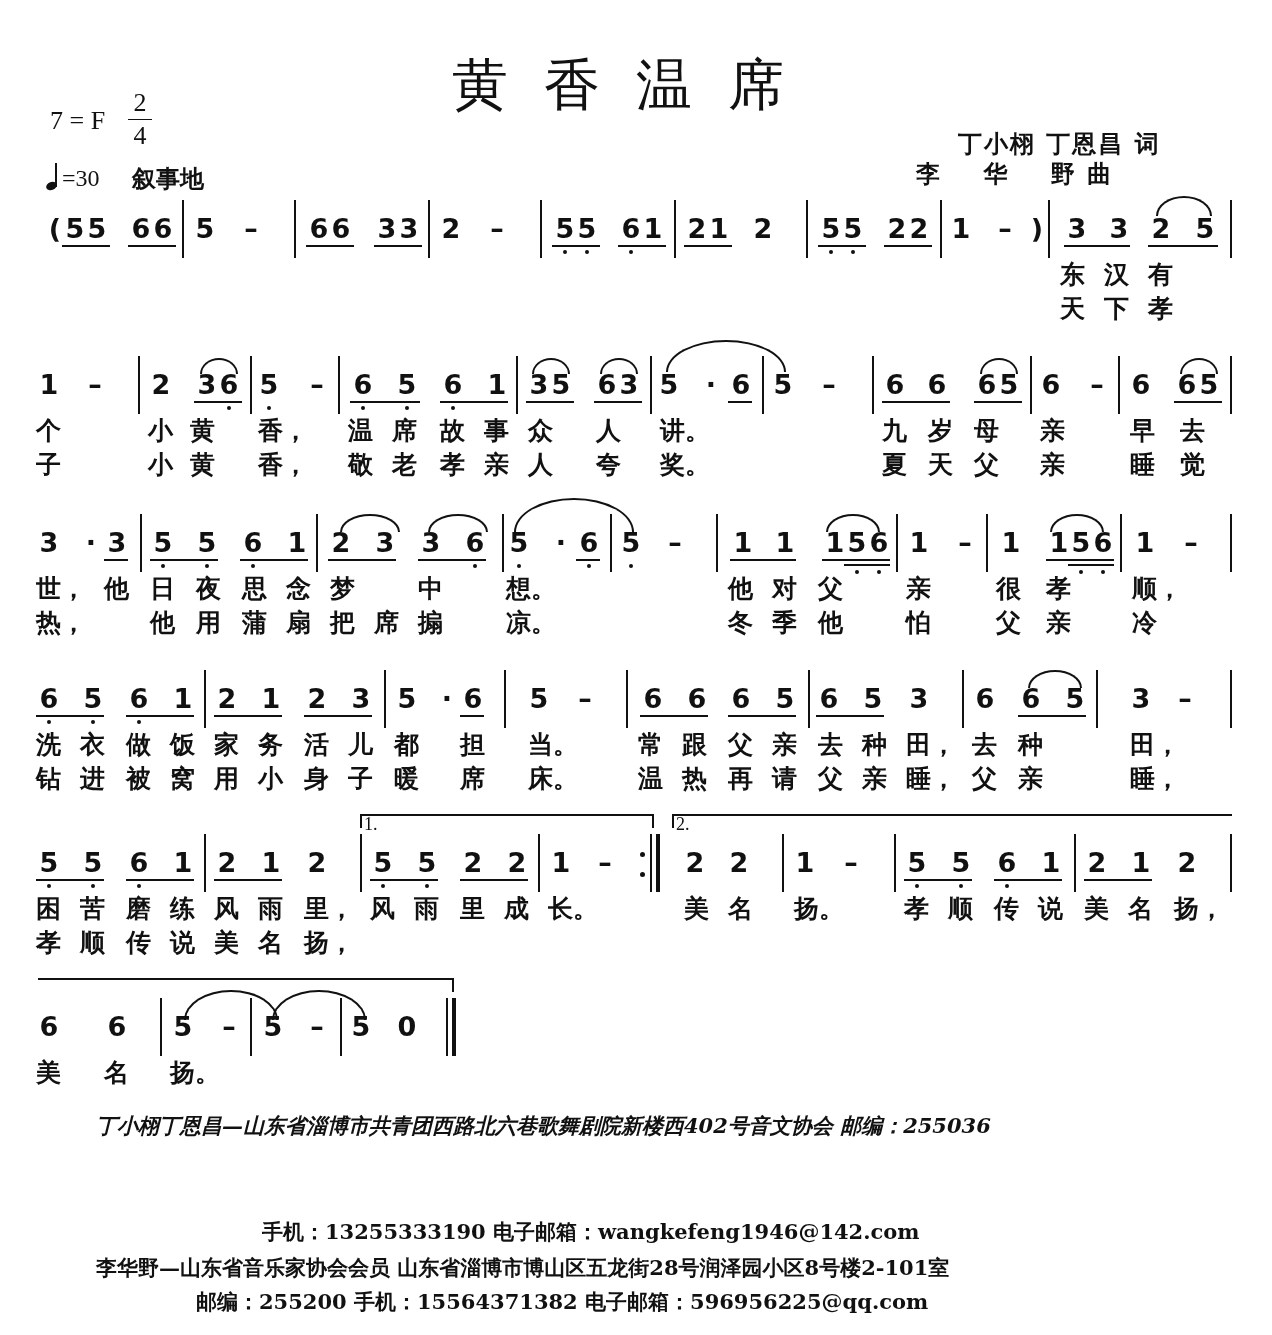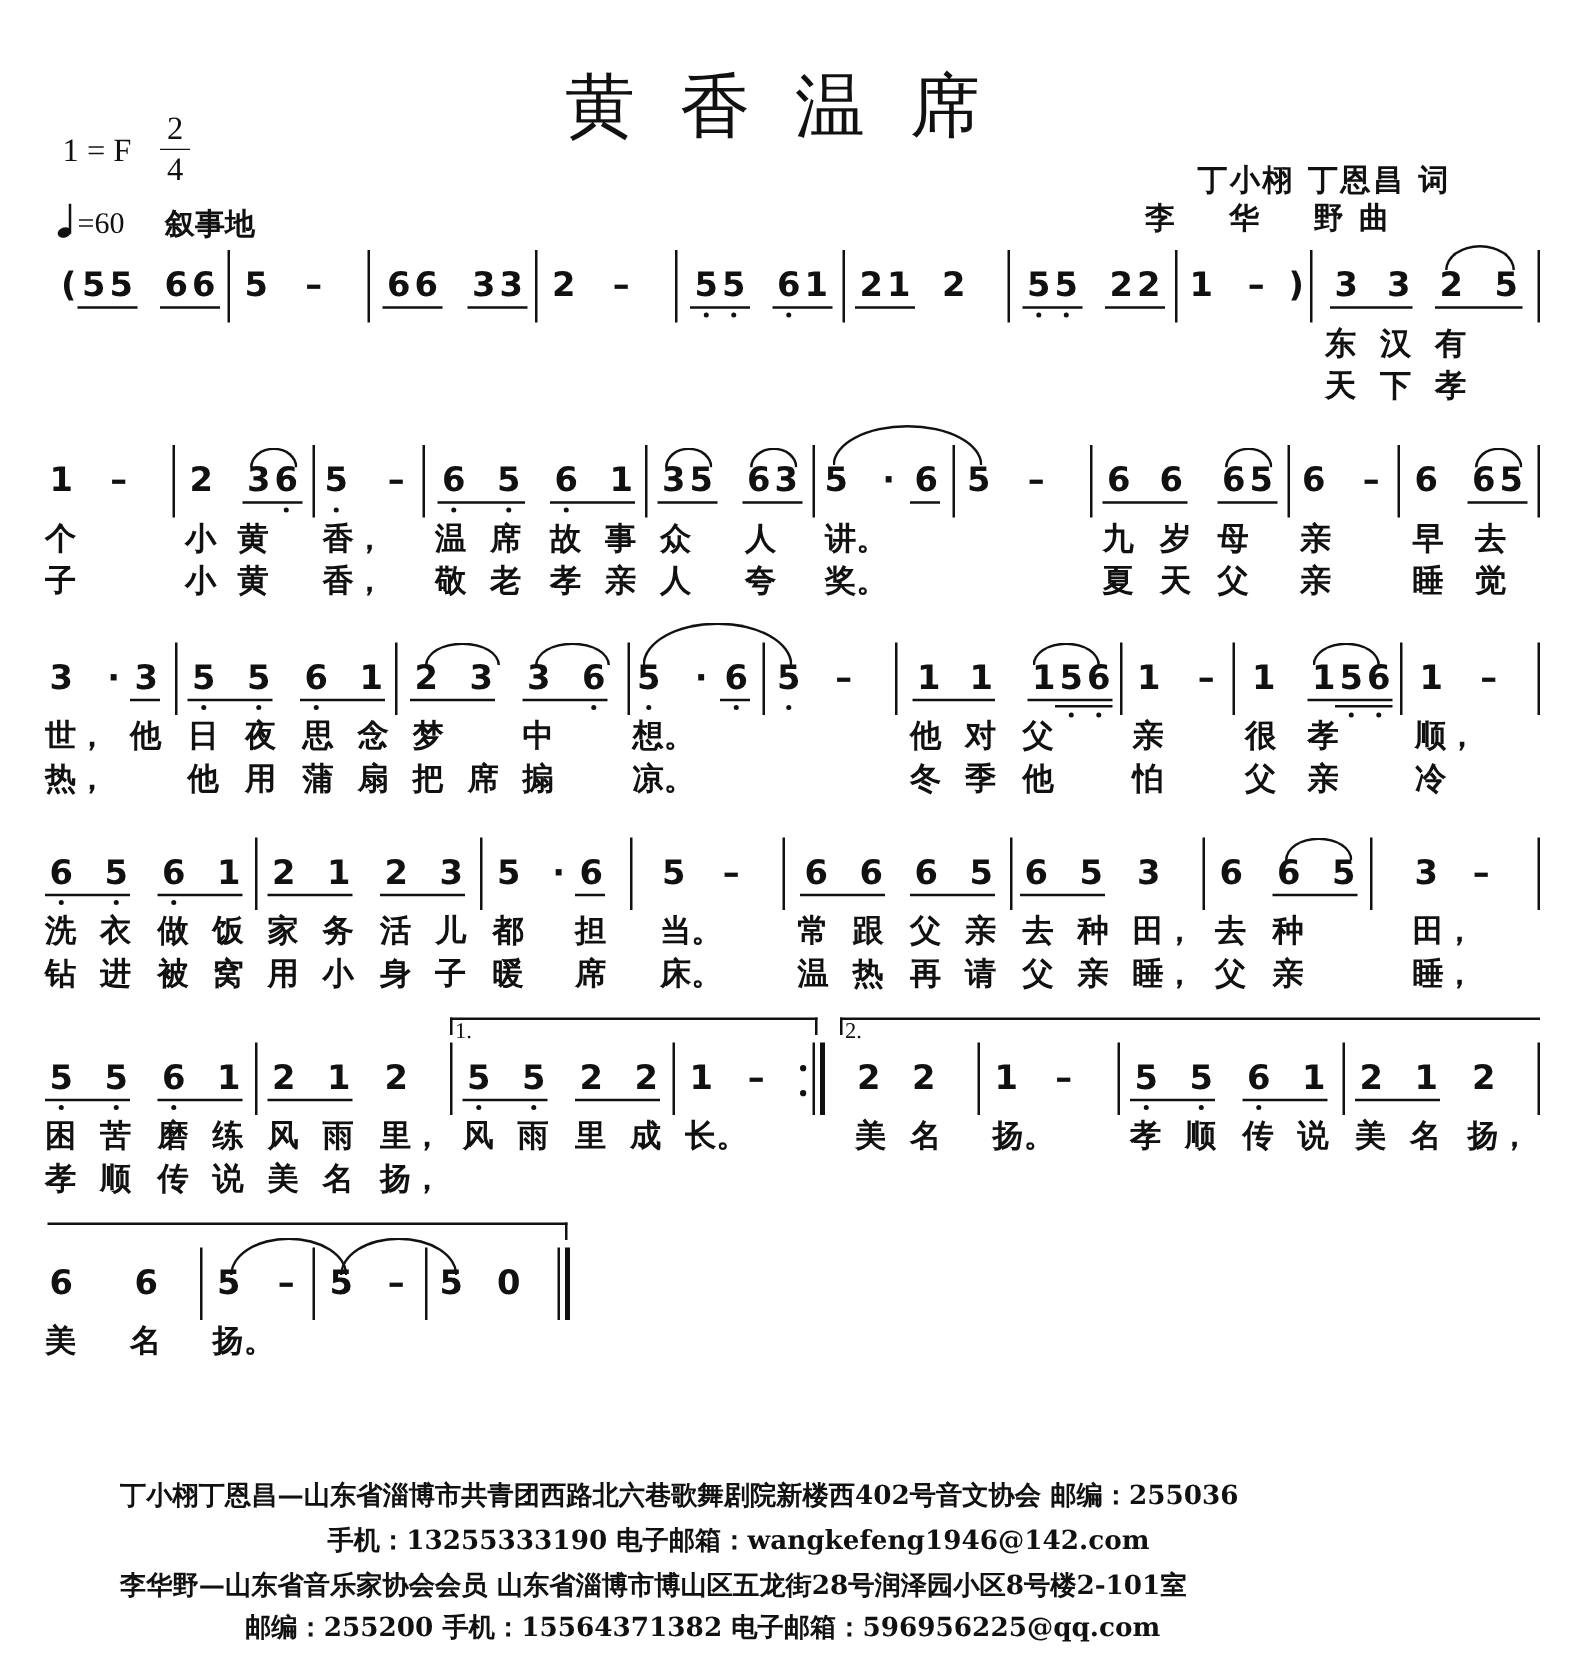--- a/index.html
+++ b/index.html
@@ -28,28 +28,28 @@
   .volta-l { border-left: 2px solid #111; }
   .volta-r { border-right: 2px solid #111; }
   .volta-num { position: absolute; font-family: "Liberation Serif", serif; font-size: 18px; }
   .repdot { position: absolute; width: 5px; height: 5px; background: #111; border-radius: 50%; }
   .footer { position: absolute; font-family: "DejaVu Serif", serif; font-size: 21px; font-weight: bold; white-space: nowrap; }
 </style>
 </head>
 <body>
 
 <div class="abs title">黄香温席</div>
-<div class="abs key">1 = F</div>
+<div class="abs key">7 = F</div>
 <div class="abs tsig">
   <div>2</div>
   <div class="bar"></div>
   <div>4</div>
 </div>
 <div class="abs tempo">
-  <span class="note-glyph"><span class="head"></span><span class="stem"></span></span><span>=60</span>
+  <span class="note-glyph"><span class="head"></span><span class="stem"></span></span><span>=30</span>
 </div>
 <div class="abs mood">叙事地</div>
 <div class="abs credit" style="left:958px; top:128px;">丁小栩  丁恩昌 词</div>
 <div class="abs credit" style="left:916px; top:158px; white-space:pre;">李    华    野 曲</div>
 
 <div id="score">
     <div class="tok" style="left: 44px; top: 214px;">(</div>
     <div class="tok" style="left: 64px; top: 214px;">5</div>
     <div class="tok" style="left: 86px; top: 214px;">5</div>
     <div class="tok" style="left: 130px; top: 214px;">6</div>
@@ -456,16 +456,16 @@
     <div class="slur" style="left: 184px; top: 990px; width: 90px; height: 28px;"></div>
     <div class="slur" style="left: 272px; top: 990px; width: 90px; height: 28px;"></div>
     <div class="lyr" style="left: 36px; top: 1056px; width: auto; white-space: nowrap;">美</div>
     <div class="lyr" style="left: 104px; top: 1056px; width: auto; white-space: nowrap;">名</div>
     <div class="lyr" style="left: 170px; top: 1056px; width: auto; white-space: nowrap;">扬。</div>
     <div class="volta volta-r" style="left: 38px; width: 414px; top: 978px;"></div>
     <div class="bl" style="left: 446px; top: 998px; height: 58px;"></div>
     <div class="blthick" style="left: 452px; top: 998px; height: 58px;"></div>
   </div>
 
-<div class="footer" style="left:96px; top:1182px;">丁小栩丁恩昌—山东省淄博市共青团西路北六巷歌舞剧院新楼西402号音文协会 邮编：255036</div>
+<div class="footer" style="left:96px; top:1112px;font-style:italic;">丁小栩丁恩昌—山东省淄博市共青团西路北六巷歌舞剧院新楼西402号音文协会 邮编：255036</div>
 <div class="footer" style="left:262px; top:1218px;">手机：13255333190 电子邮箱：wangkefeng1946@142.com</div>
 <div class="footer" style="left:96px; top:1254px;">李华野—山东省音乐家协会会员 山东省淄博市博山区五龙街28号润泽园小区8号楼2-101室</div>
 <div class="footer" style="left:196px; top:1288px;">邮编：255200 手机：15564371382 电子邮箱：596956225@qq.com</div>
 
 </body></html>

